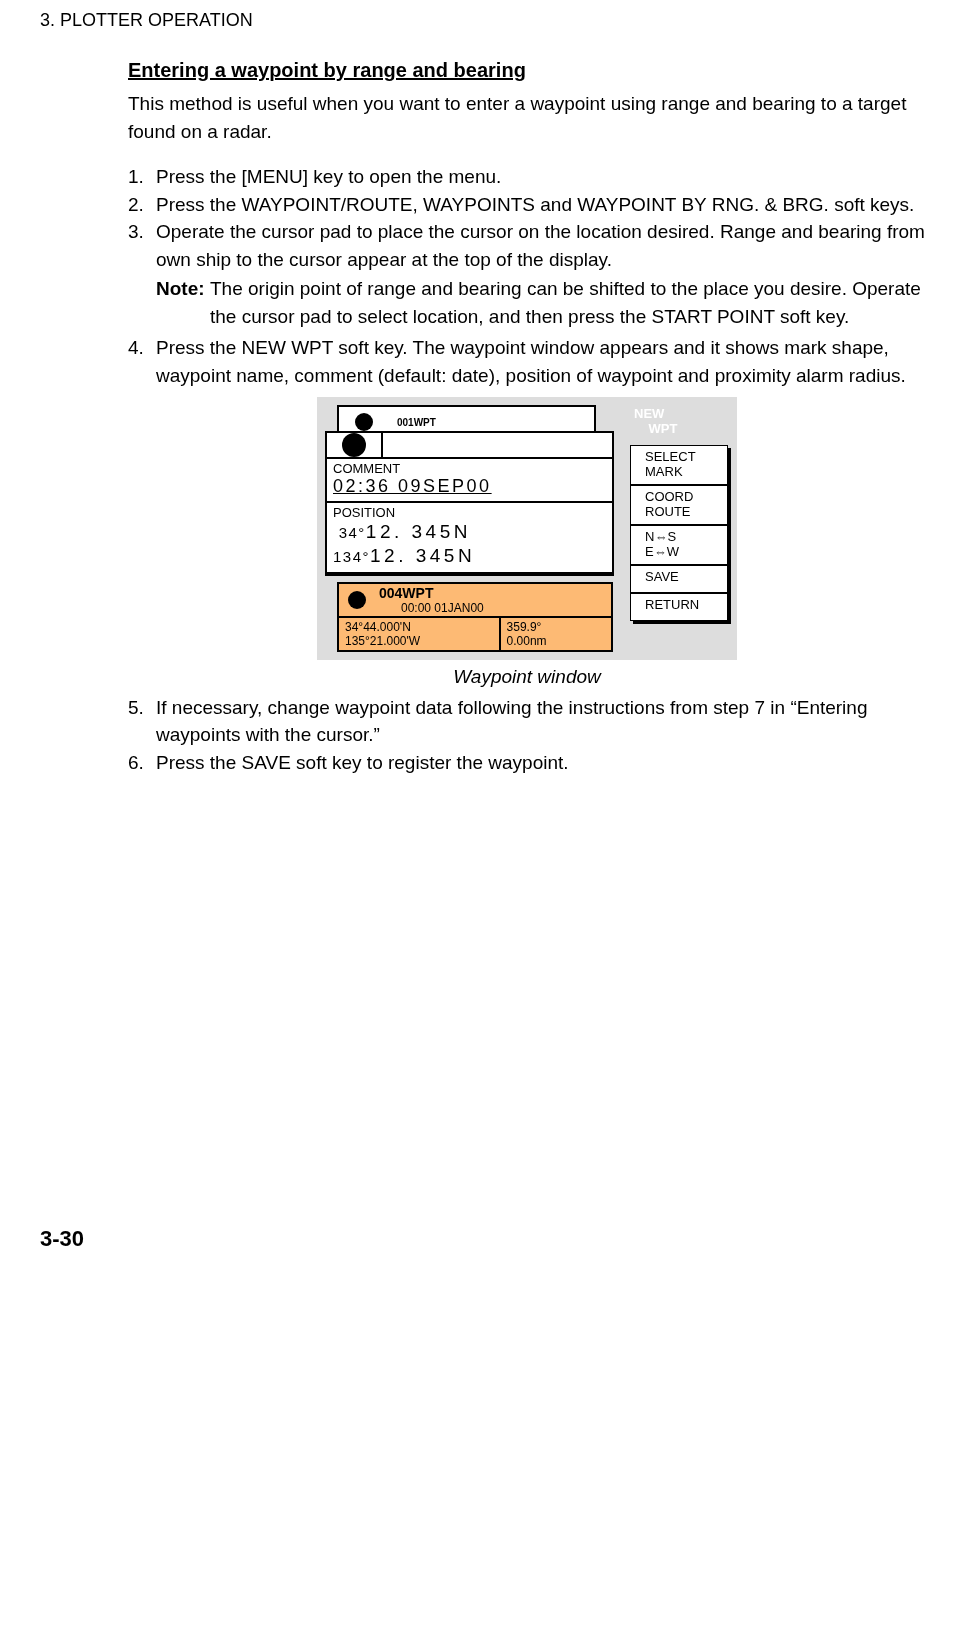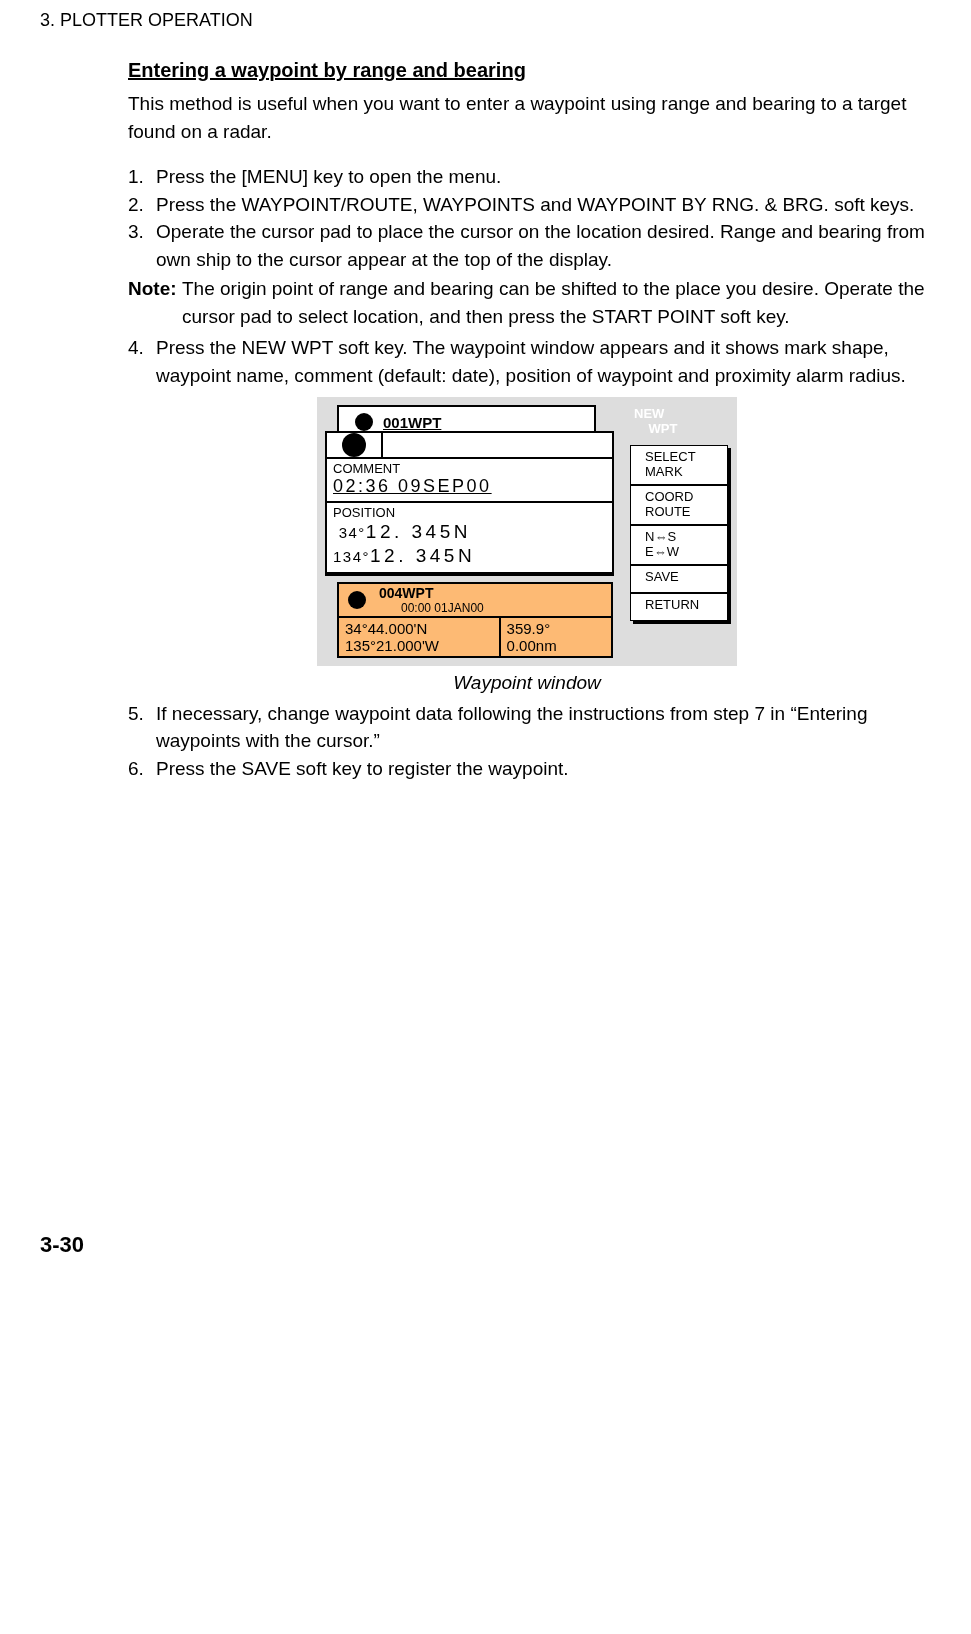--- a/index.html
+++ b/index.html
@@ -55,20 +55,21 @@
   }
   .note-label {
     width: 54px;
     flex-shrink: 0;
     font-weight: bold;
   }
   .note-body {
     flex: 1;
   }
   .indent-extra {
+    margin-left: 28px;
   }
 
   .diagram-wrap {
     margin-top: 8px;
     display: flex;
     justify-content: center;
   }
   .diagram {
     width: 420px;
     background: #ddd;
@@ -91,21 +92,21 @@
     border: 2px solid #000;
     display: flex;
     align-items: center;
     height: 30px;
     font-family: Arial, sans-serif;
   }
   .back001 .dot {
     width: 18px; height:18px; background:#000; border-radius:50%; margin:4px 8px 4px 16px;
   }
   .back001 .txt {
-    font-size:15px; font-weight:bold; margin-left: 2px; text-decoration: underline;
+    font-size:10px; font-weight:bold; margin-left: 16px;
   }
 
   .front-card {
     position: relative;
     margin-top: 26px;
     width: 285px;
     background:#fff;
     border: 2px solid #000;
   }
   .name-row {
@@ -176,21 +177,21 @@
   .bt-dot {
     width:36px; display:flex;align-items:center;justify-content:center;
   }
   .bt-dot .d {width:18px;height:18px;background:#000;border-radius:50%;}
   .bt-main {
     flex:1;
     padding:1px 4px;
   }
   .bt-row2 {
     display:flex;
-    font-size:15px;
+    font-size:12px;
     border-radius:16px;
   }
   .bt-left {
     flex: 1.5;
     padding:2px 6px;
     border-right:2px solid #000;
   }
   .bt-right {
     flex:1;
     padding:2px 6px;

